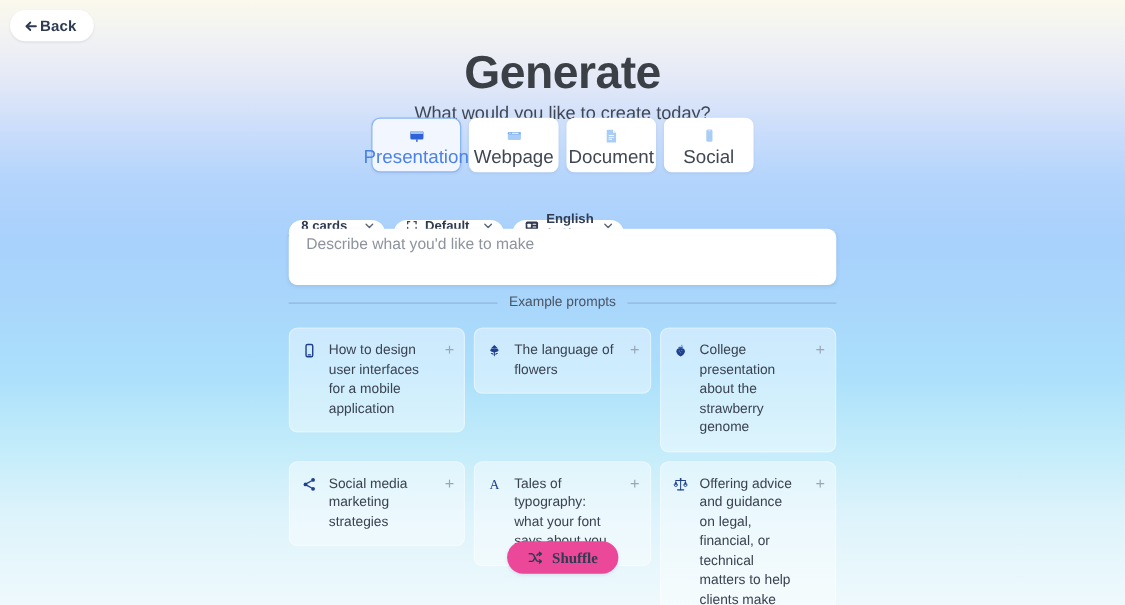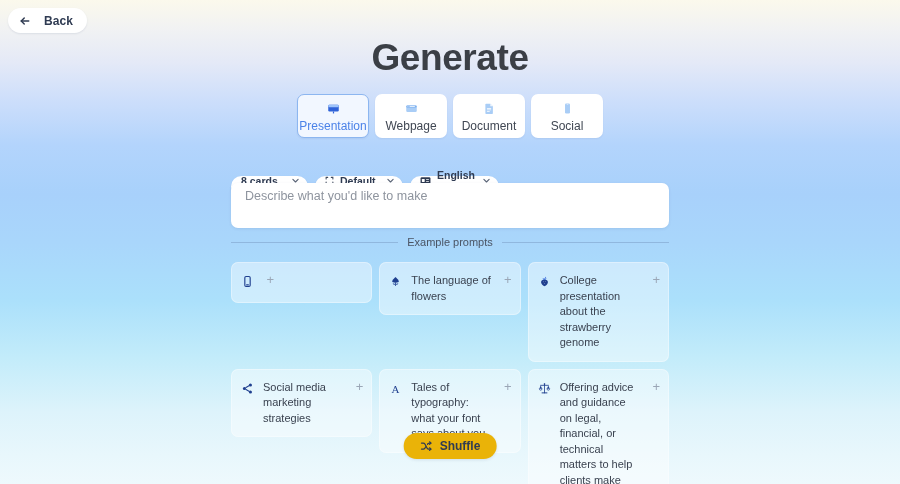--- a/index.html
+++ b/index.html
@@ -21,21 +21,21 @@
         #c3ecfa 74%,
         #ddf3fb 85%,
         #e8f7fc 94%,
         #eef9fd 100%);
     position: relative;
   }
 
   
   .back-btn {
     position: absolute; left: 8px; top: 8px;
-    display: flex; align-items: center; gap: 13px;
+    display: flex; align-items: center; gap: 1px;
     height: 25px; padding: 0 14px 0 11px;
     background: #ffffff; border-radius: 13px;
     box-shadow: 0 1px 2px rgba(40,60,110,.10);
     cursor: pointer;
   }
   .back-btn .lbl {
     font-size: 12px; font-weight: 700; color: #2f3b52; letter-spacing: .1px;
   }
   .ico { display: inline-flex; align-items: center; justify-content: center; }
 
@@ -55,21 +55,21 @@
     position: absolute; top: 94px; left: 50%; transform: translateX(-50%);
     display: flex; gap: 6px;
   }
   .tab {
     width: 72px; height: 44px; border-radius: 7px;
     background: #ffffff; border: 1px solid transparent;
     display: flex; flex-direction: column; align-items: center; justify-content: center;
     gap: 4px; cursor: pointer;
     box-shadow: 0 1px 2px rgba(40,60,110,.07);
   }
-  .tab .tlabel { font-size: 12px; color: #404753; line-height: 12px; }
+  .tab .tlabel { font-size: 15px; color: #404753; line-height: 12px; }
   .tab.sel {
     background: #f2f7ff; border: 1px solid #8cb6f0;
   }
   .tab.sel .tlabel { color: #4b82e8; }
 
   
   .opts {
     position: absolute; top: 155px; left: 231px;
     display: flex; gap: 7px;
   }
@@ -122,41 +122,42 @@
   }
   .ex .plus {
     flex: 0 0 11px; color: #9aa6b6; font-size: 13px; line-height: 12px;
     text-align: right; padding-top: 1px;
   }
   .row2 { margin-top: 0; }
 
   
   .shuffle {
     position: absolute; left: 50%; transform: translateX(-50%);
-    top: 433px; height: 26px; border-radius: 13px; background: #eab308;
+    top: 433px; height: 26px; border-radius: 13px; background: #ec4899;
     display: flex; align-items: center; gap: 7px; padding: 0 16px;
-    box-shadow: 0 1px 3px rgba(40,60,110,.12); cursor: pointer;
+    box-shadow: 0 1px 3px rgba(40,60,110,.12); cursor: pointer; font-family: Liberation Serif, serif;
   }
   .shuffle .slabel { font-size: 12px; font-weight: 700; color: #2f3b52; }
 </style>
 </head>
 <body>
 
 <div class="back-btn">
   <span class="ico">
     <svg width="12" height="12" viewBox="0 0 16 16" fill="none" stroke="#2f3b52" stroke-width="1.9" stroke-linecap="round" stroke-linejoin="round">
       <path d="M13 8H3"></path>
         <path d="M7 4L3 8l4 4"></path>
     </svg>
   </span>
   <span class="lbl">Back</span>
 </div>
 
 <div class="head">
   <div class="title">Generate</div>
+  <div class="subtitle">What would you like to create today?</div>
 </div>
 
 <div class="tabs">
 
   <div class="tab sel">
     <span class="ico">
       <svg width="15" height="15" viewBox="0 0 20 20">
         <rect x="3" y="5" width="14" height="9" rx="1.6" fill="#2f62d8"></rect>
         <rect x="3" y="5" width="14" height="3.2" rx="1.6" fill="#9ec4fb"></rect>
         <rect x="9.2" y="14" width="1.6" height="2.6" fill="#2f62d8"></rect>
@@ -261,20 +262,21 @@
 
 <div class="grid">
 
   <div class="ex">
     <span class="eico">
       <svg width="13" height="13" viewBox="0 0 16 16" fill="none" stroke="#1f3f8f" stroke-width="1.4">
         <rect x="4.7" y="1.9" width="6.6" height="12.2" rx="1.5"></rect>
         <line x1="6.9" y1="12.2" x2="9.1" y2="12.2" stroke-linecap="round"></line>
       </svg>
     </span>
+    <span class="etxt">How to design user interfaces for a mobile application</span>
     <span class="plus">+</span>
   </div>
 
   <div class="ex">
     <span class="eico">
       <svg width="13" height="13" viewBox="0 0 16 16">
         <path d="M8 2.4 11.6 6H4.4z" fill="#1f3f8f"></path>
         <ellipse cx="8" cy="7.7" rx="4.1" ry="1.8" fill="#1f3f8f"></ellipse>
         <rect x="7.5" y="9" width="1" height="4.6" rx=".5" fill="#1f3f8f"></rect>
         <path d="M7.5 12c-1.6 0-2.6-.7-3-1.6 1.6-.3 2.6.4 3 1.6z" fill="#1f3f8f"></path>

